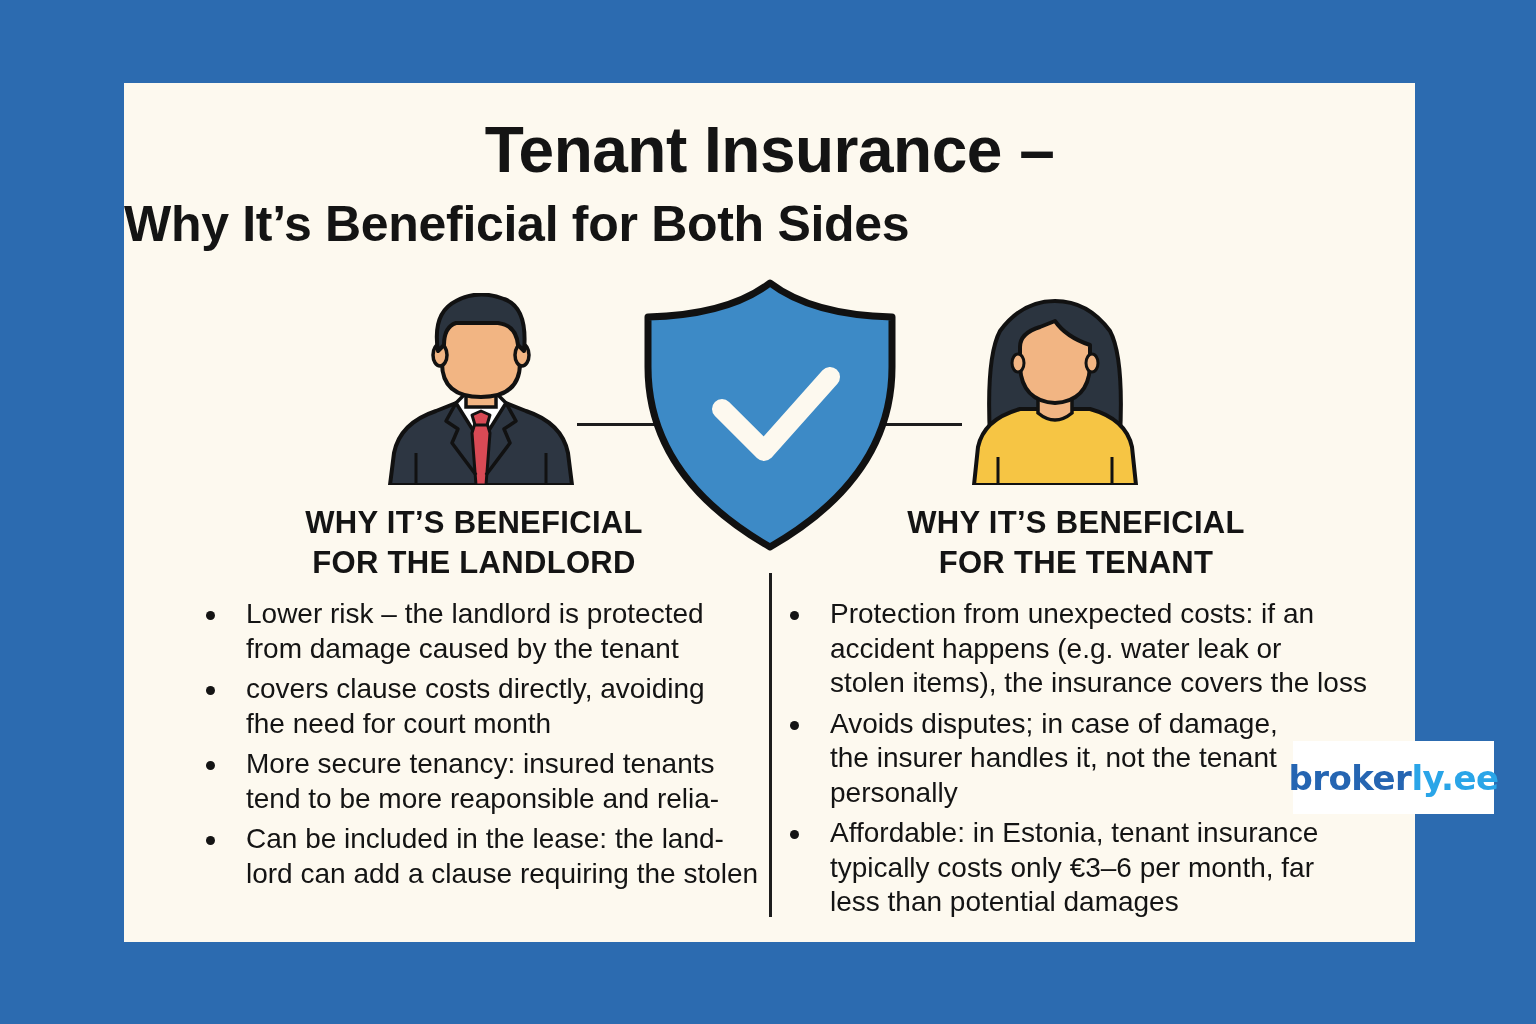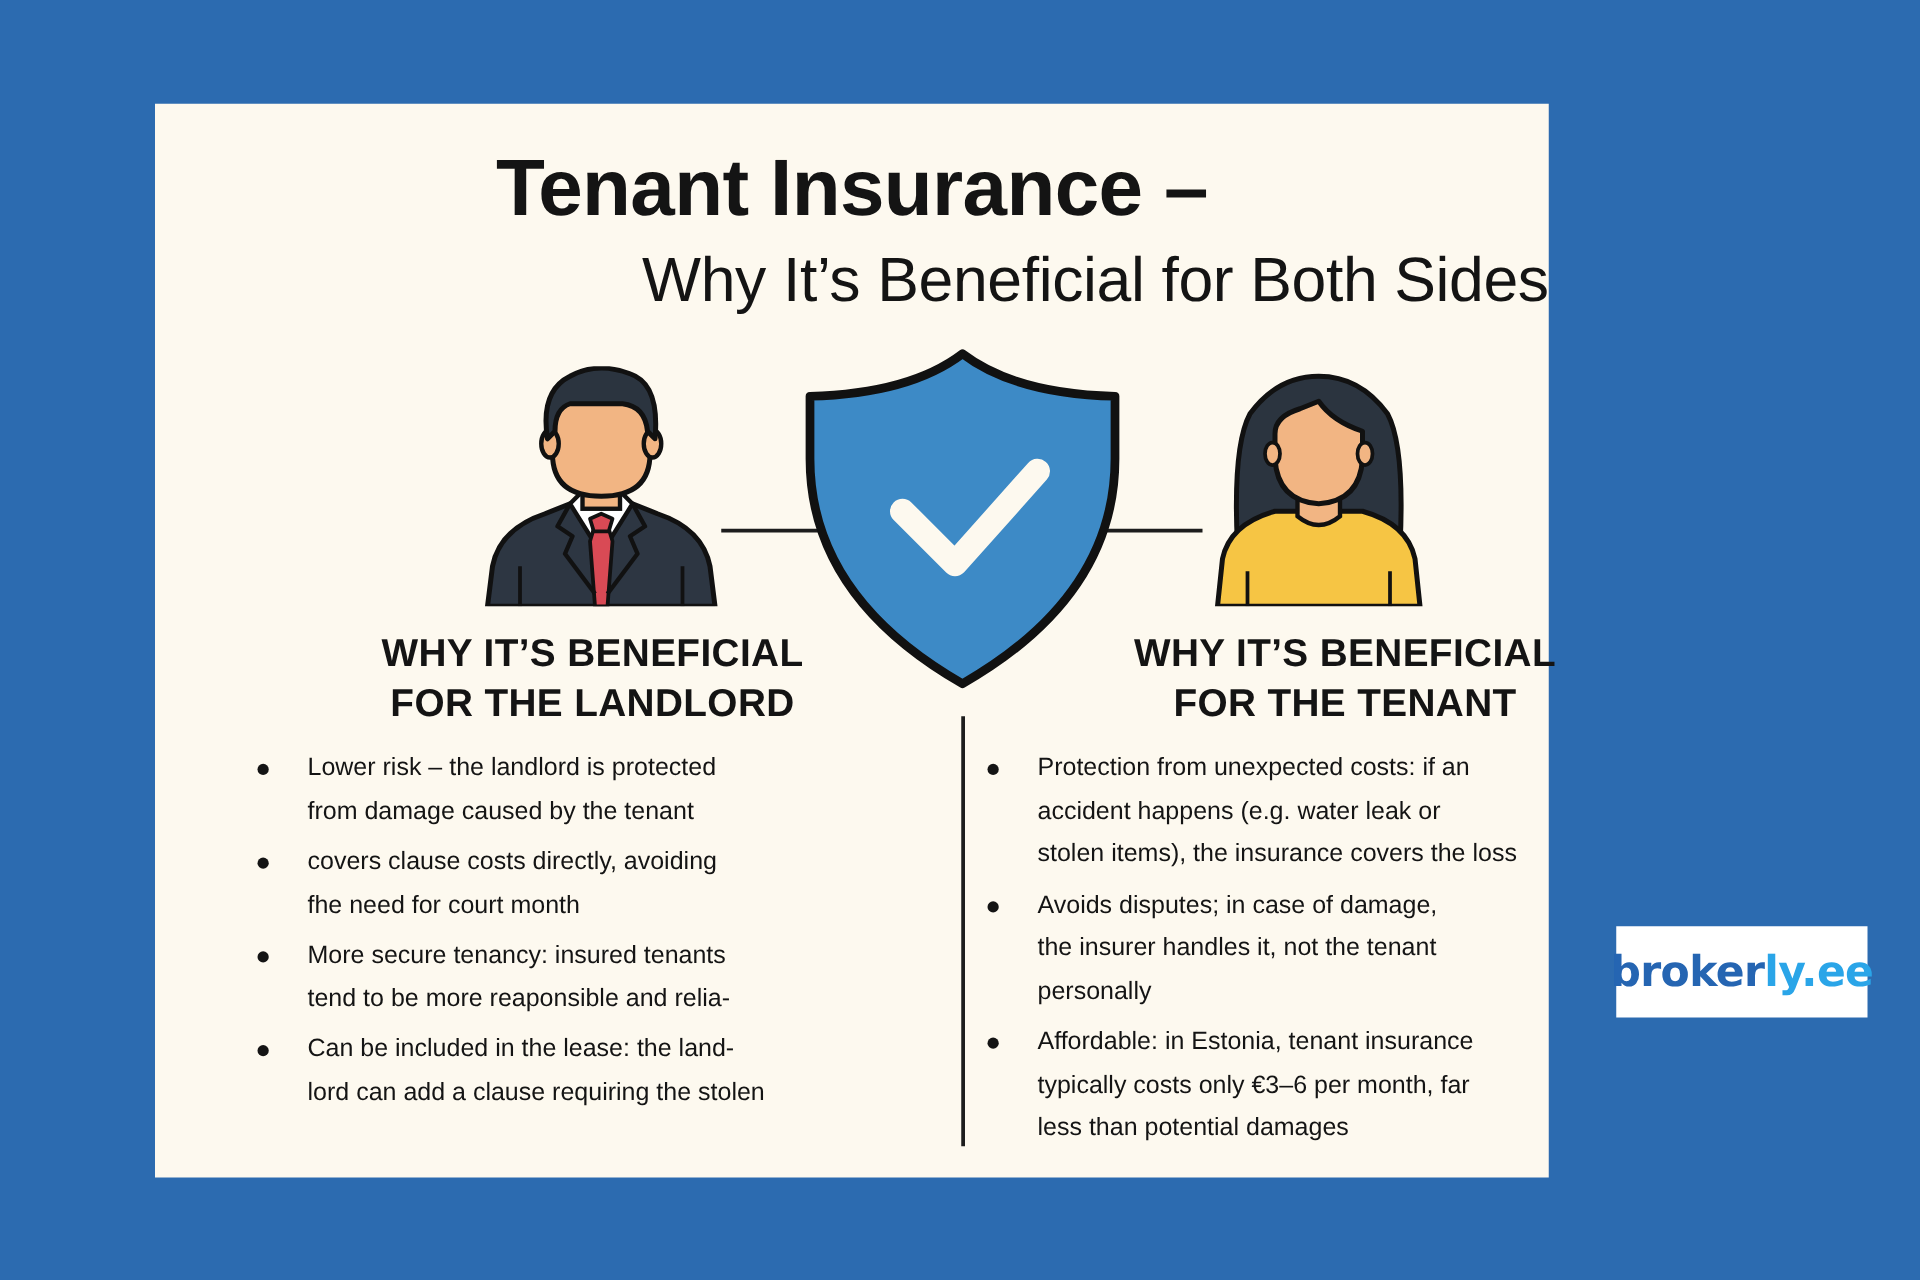--- a/index.html
+++ b/index.html
@@ -6,36 +6,36 @@
     body {
       width: 1536px; height: 1024px;
       background: #2c6bb0;
       position: relative;
       overflow: hidden;
       font-family: "Liberation Sans", "DejaVu Sans", sans-serif;
     }
     .card {
       position: absolute;
       left: 124px; top: 83px;
-      width: 1115px; height: 859px;
+      width: 1291px; height: 859px;
       background: #fdf9ef;
     }
     .title {
       position: absolute; left: 0; right: 0; top: 30px;
       text-align: center;
       font-weight: 700;
       font-size: 64px;
       color: #141414;
       letter-spacing: -0.5px;
       margin: 0;
     }
     .subtitle {
       position: absolute; left: 0; right: 0; top: 112px;
-      text-align: right;
-      font-weight: 400;
+      text-align: left;
+      font-weight: 700;
       font-size: 50px;
       color: #141414;
       margin: 0;
       letter-spacing: -0.3px;
     }
     .illus { position: absolute; }
     .connector {
       position: absolute; height: 3px; background: #1d1d1d;
     }
     .divider {
@@ -50,21 +50,21 @@
       line-height: 40px;
       color: #141414;
       letter-spacing: 0.3px;
       margin: 0;
     }
     .heading span { display: block; }
     ul.points {
       position: absolute;
       list-style: none;
       margin: 0; padding: 0;
-      font-size: 20px;
+      font-size: 28px;
       line-height: 34.5px;
       color: #141414;
     }
     ul.points li {
       position: relative;
       padding-left: 46px;
       margin-bottom: 6px;
     }
     ul.points li::before {
       content: "";

